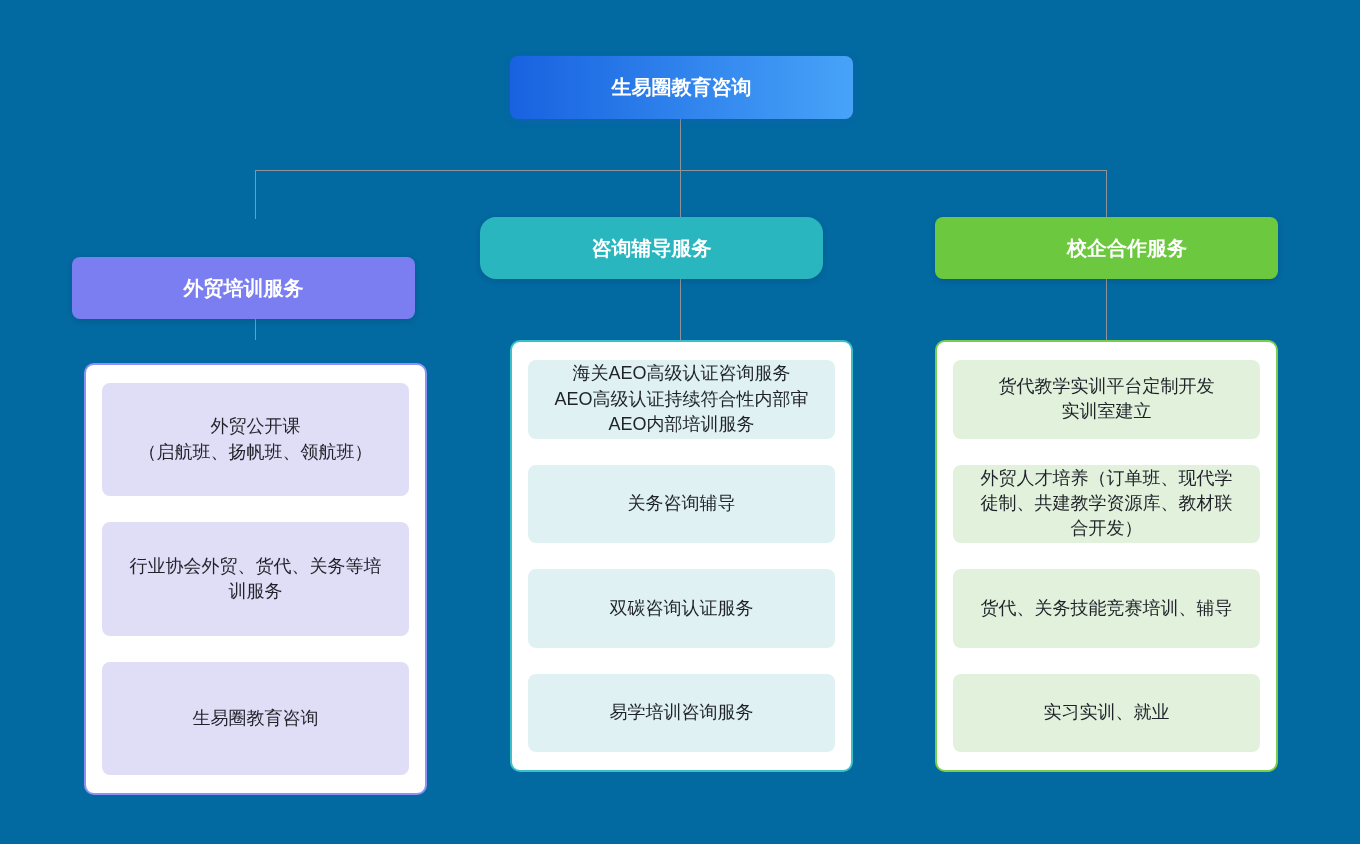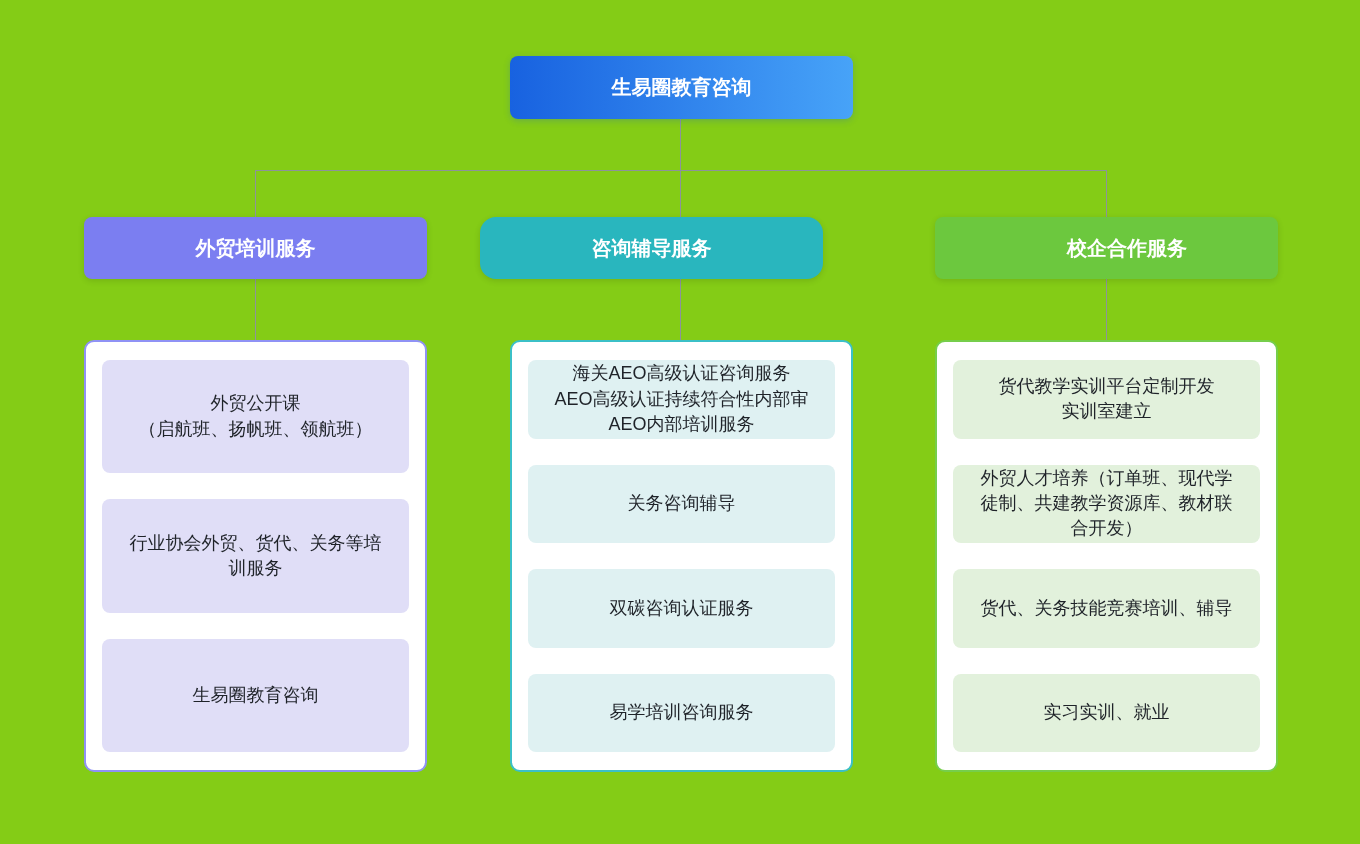--- a/index.html
+++ b/index.html
@@ -1,21 +1,21 @@
 <!DOCTYPE html>
 <html><head>
 <meta charset="utf-8">
 <style>
   * { margin: 0; padding: 0; box-sizing: border-box; }
   html, body { background: #ffffff; }
   body {
     font-family: "Liberation Sans", "DejaVu Sans", sans-serif;
     width: 1360px; height: 844px; overflow: hidden;
   }
-  .canvas { position: relative; width: 1360px; height: 844px; background: #84cc16; }
+  .canvas { position: relative; width: 1360px; height: 844px; background: #0369a1; }
 
   
   .conn { position: absolute; background: var(--conn, #8D939B); }
   .conn.v { width: 1px; }
   .conn.h { height: 1px; }
   #conn-root-v   { left: 680px;  top: 119px; height: 100px; }
   #conn-h        { left: 255px;  top: 170px; width: 851px; }
   #conn-left-v   { left: 255px;  top: 170px; height: 49px; }
   #conn-right-v  { left: 1106px; top: 170px; height: 49px; }
   #conn-b1       { left: 255px;  top: 279px; height: 61px; }
@@ -31,31 +31,31 @@
   }
 
   
   .branch-header {
     position: absolute; top: 217px; width: 343px; height: 62px;
     border-radius: 8px; display: flex; align-items: center; justify-content: center;
     color: #ffffff; font-size: 20px; font-weight: bold;
     background: var(--hdr);
     box-shadow: 0 2px 6px rgba(0, 0, 0, 0.12);
   }
-  #header-1 { left: 84px; }
+  #header-1 { left: 72px; margin-top: 40px; }
   #header-2 { left: 480px; border-radius: 16px; }
   #header-3 { left: 935px; padding-left: 41px; }
 
   
   .branch-container {
     position: absolute; top: 340px; width: 343px; height: 432px;
     background: #ffffff; border: 2px solid var(--brd); border-radius: 10px;
     display: flex; flex-direction: column; gap: 26px; padding: 18px 16px;
   }
-  #container-1 { left: 84px; }
+  #container-1 { left: 84px; margin-top: 23px; }
   #container-2 { left: 510px; }
   #container-3 { left: 935px; }
 
   .item-node {
     flex: 1 1 0; min-height: 0;
     background: var(--itm); border-radius: 8px;
     display: flex; align-items: center; justify-content: center;
     text-align: center; color: #1f2329;
     font-size: 18px; line-height: 1.4;
     padding: 6px 24px; white-space: pre-line;

